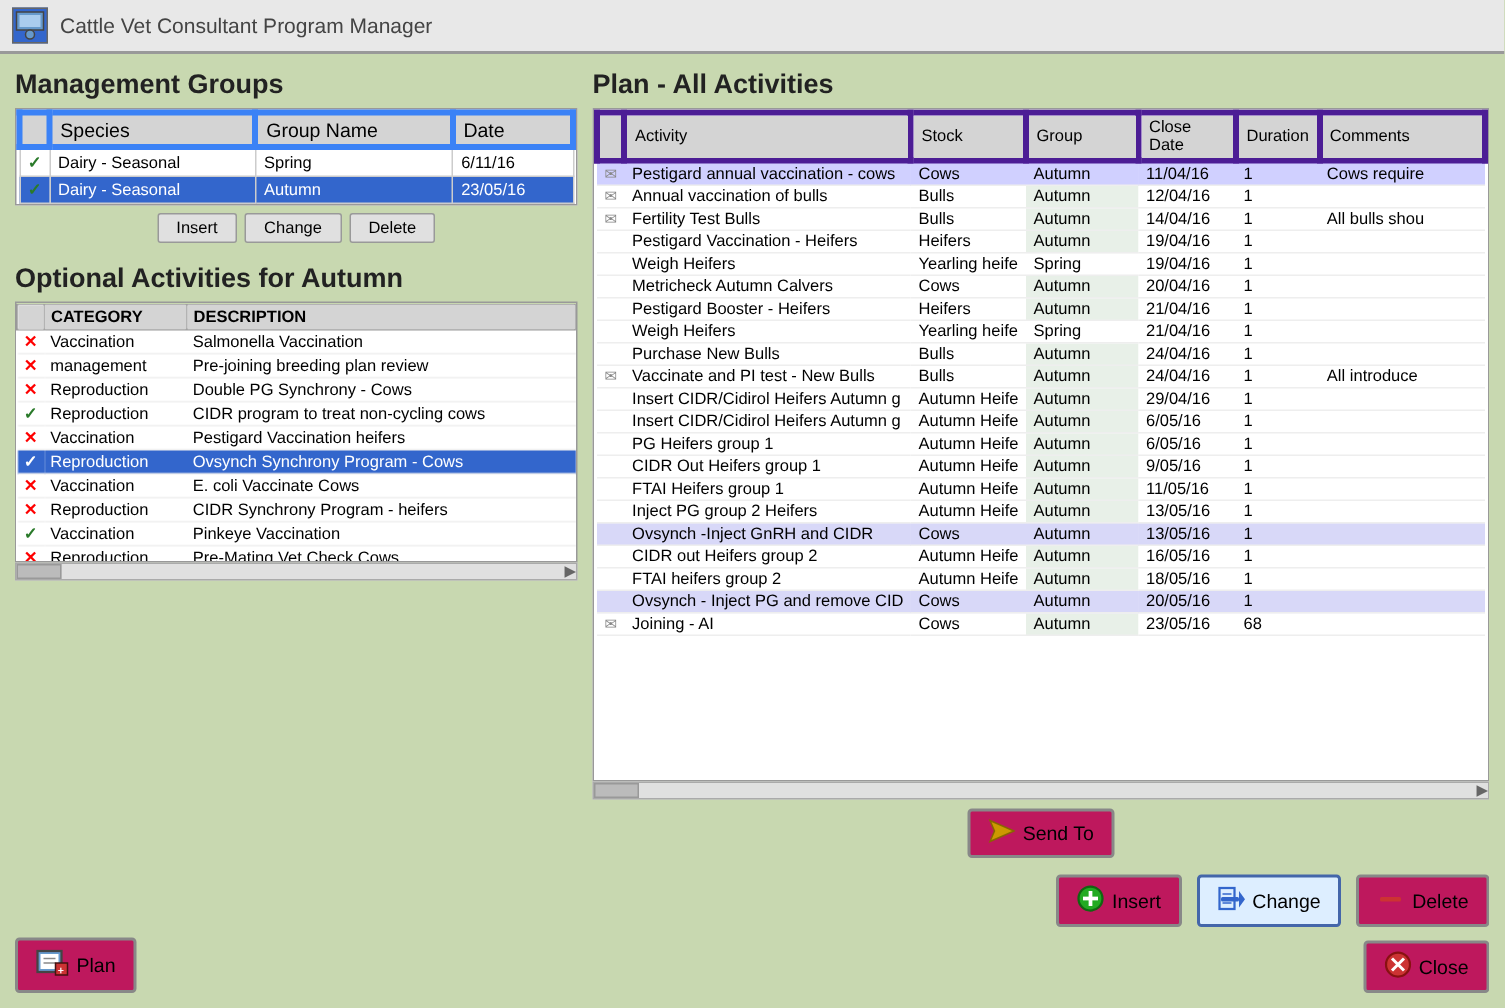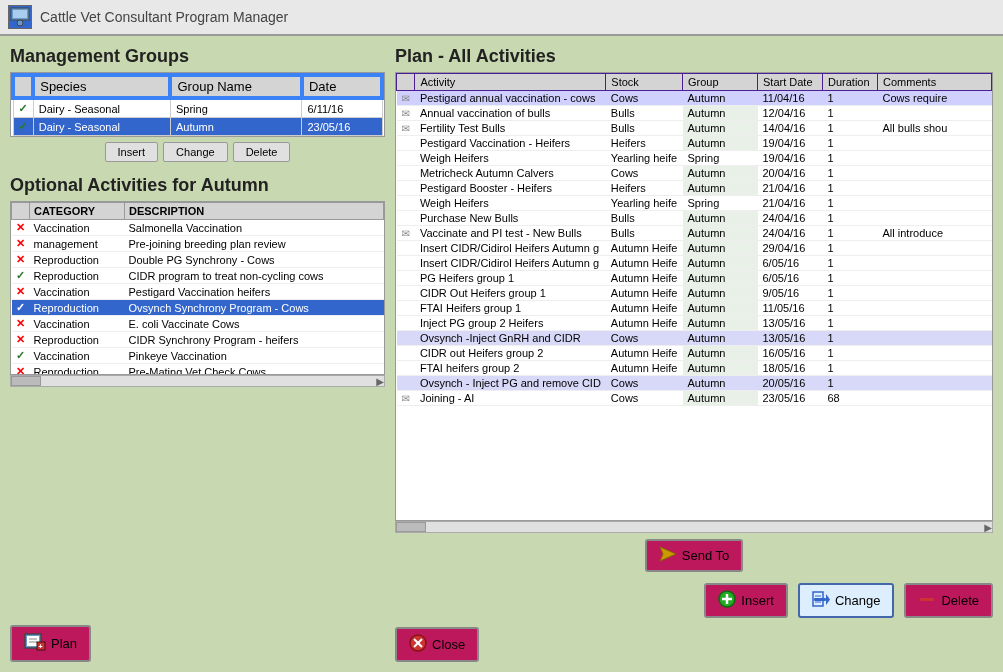--- a/index.html
+++ b/index.html
@@ -147,21 +147,21 @@
       overflow-y: auto;
       overflow-x: hidden;
     }
     .plan-table {
       width: 100%;
       border-collapse: collapse;
       min-width: 580px;
     }
     .plan-table th {
       background: #d4d4d4;
-      border: 1px solid #4c1d95;
+      border: 4px solid #4c1d95;
       padding: 2px 5px;
       text-align: left;
       font-weight: normal;
       font-size: 11px;
       position: sticky;
       top: 0;
       margin-left: 40px;
     }
     .plan-table td {
       border-bottom: 1px solid #eee;
@@ -370,21 +370,21 @@
   <div class="right-panel">
     <div class="section-title">Plan - All Activities</div>
     <div class="plan-table-wrapper">
       <table class="plan-table">
         <thead>
           <tr>
             <th style="width:18px;"></th>
             <th style="width:185px;">Activity</th>
             <th style="width:75px;">Stock</th>
             <th style="width:75px;">Group</th>
-            <th style="width:65px;">Start Date</th>
+            <th style="width:65px;">Close Date</th>
             <th style="width:55px;">Duration</th>
             <th>Comments</th>
           </tr>
         </thead>
         <tbody id="plan-body">
         <tr style="background: rgb(208, 208, 255);">
     <td style="text-align: center; background: rgb(208, 208, 255);"><span style="color:#888; font-size:10px;">✉</span></td>
     <td style="background: rgb(208, 208, 255);">Pestigard annual vaccination - cows</td>
     <td style="background: rgb(208, 208, 255);">Cows</td>
     <td style="background:#d0d0ff; background:#d0d0ff">Autumn</td>
@@ -622,21 +622,21 @@
           <span>
             <svg width="18" height="18" viewBox="0 0 18 18">
               <rect x="2" y="8" width="14" height="3" fill="#cc3333" rx="1"></rect>
             </svg>
           </span>
           <span>Delete</span>
         </button>
       </div>
     </div>
 
-    <div style="display:flex; padding-top:4px;">
+    <div style="display:flex; justify-content:flex-end; padding-top:4px;">
       <button class="action-btn">
         <span>
           <svg width="18" height="18" viewBox="0 0 18 18">
             <circle cx="9" cy="9" r="8" fill="#cc3333" stroke="#881111" stroke-width="1.5"></circle>
             <line x1="5" y1="5" x2="13" y2="13" stroke="white" stroke-width="2"></line>
             <line x1="13" y1="5" x2="5" y2="13" stroke="white" stroke-width="2"></line>
           </svg>
         </span>
         <span>Close</span>
       </button>

